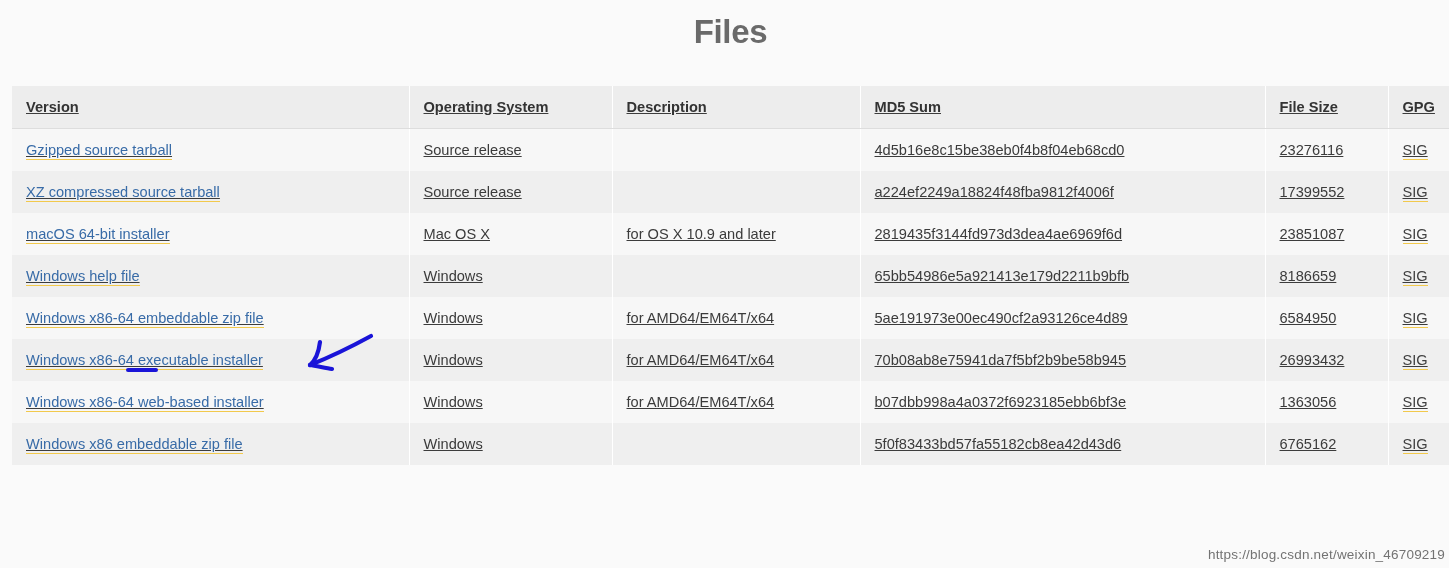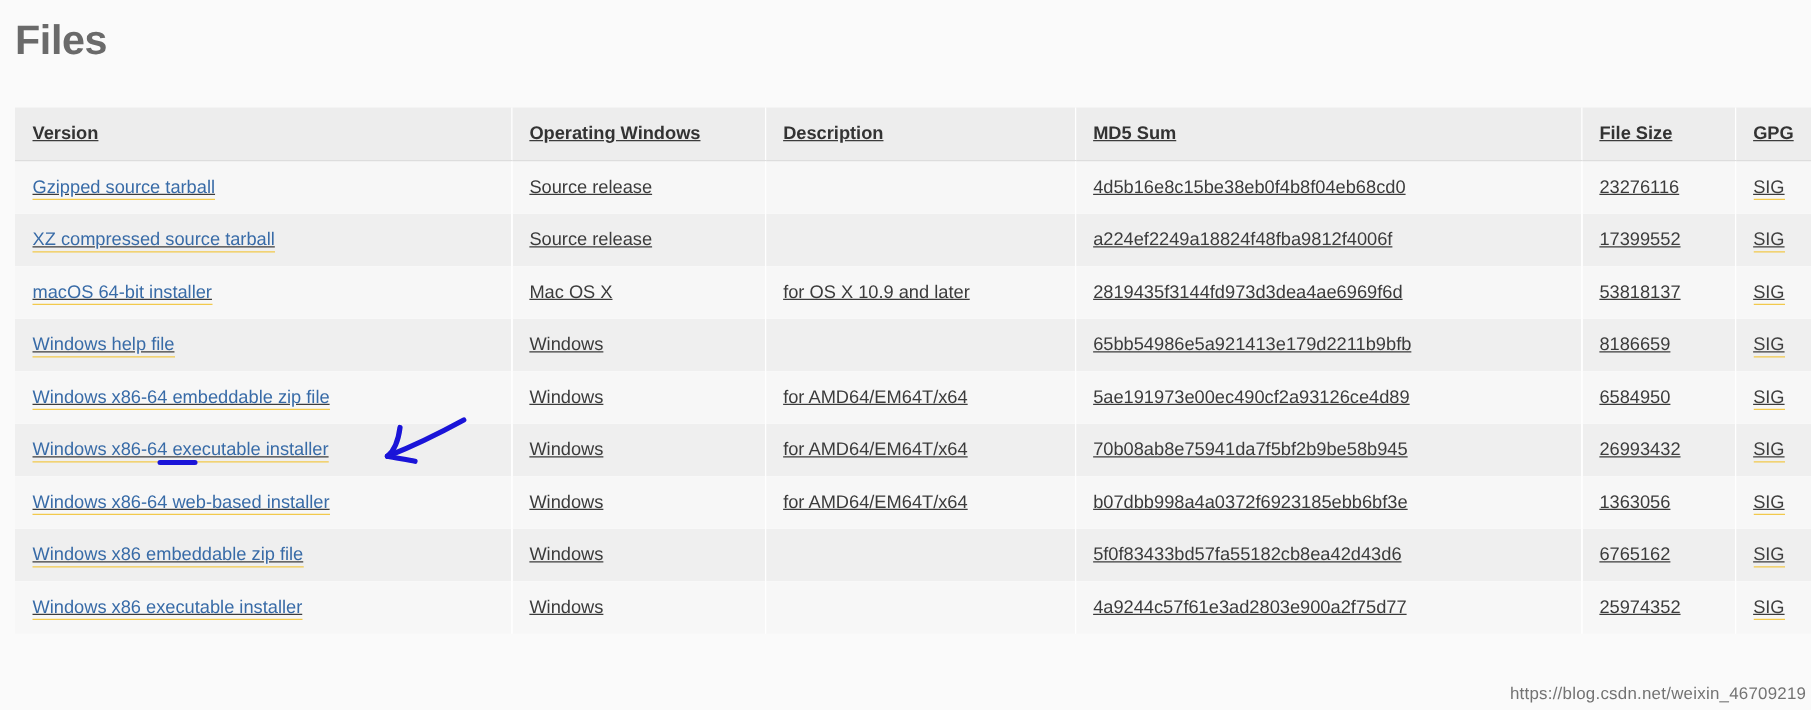--- a/index.html
+++ b/index.html
@@ -17,20 +17,21 @@
   }
 
   .page-title {
     font-size: 33px;
     font-weight: bold;
     color: #6a6a6a;
     margin: 0;
     padding: 12px 0 0 12px;
     letter-spacing: -0.3px;
     line-height: 40px;
+    text-align: center;
   }
 
   .table-wrap {
     position: absolute;
     left: 12px;
     top: 86px;
     width: 1437px;
     text-decoration: underline;
   }
 
@@ -135,21 +136,21 @@
       <col class="col-version">
       <col class="col-os">
       <col class="col-desc">
       <col class="col-md5">
       <col class="col-size">
       <col class="col-gpg">
     </colgroup>
     <thead>
       <tr>
         <th>Version</th>
-        <th>Operating Windows</th>
+        <th>Operating System</th>
         <th>Description</th>
         <th>MD5 Sum</th>
         <th>File Size</th>
         <th>GPG</th>
       </tr>
     </thead>
     <tbody>
       <tr>
         <td><a class="file-link">Gzipped source tarball</a></td>
         <td>Source release</td>
@@ -164,21 +165,21 @@
         <td></td>
         <td>a224ef2249a18824f48fba9812f4006f</td>
         <td>17399552</td>
         <td><a class="sig-link">SIG</a></td>
       </tr>
       <tr>
         <td><a class="file-link">macOS 64-bit installer</a></td>
         <td>Mac OS X</td>
         <td>for OS X 10.9 and later</td>
         <td>2819435f3144fd973d3dea4ae6969f6d</td>
-        <td>53818137</td>
+        <td>23851087</td>
         <td><a class="sig-link">SIG</a></td>
       </tr>
       <tr>
         <td><a class="file-link">Windows help file</a></td>
         <td>Windows</td>
         <td></td>
         <td>65bb54986e5a921413e179d2211b9bfb</td>
         <td>8186659</td>
         <td><a class="sig-link">SIG</a></td>
       </tr>
@@ -205,28 +206,20 @@
         <td>b07dbb998a4a0372f6923185ebb6bf3e</td>
         <td>1363056</td>
         <td><a class="sig-link">SIG</a></td>
       </tr>
       <tr>
         <td><a class="file-link">Windows x86 embeddable zip file</a></td>
         <td>Windows</td>
         <td></td>
         <td>5f0f83433bd57fa55182cb8ea42d43d6</td>
         <td>6765162</td>
-        <td><a class="sig-link">SIG</a></td>
-      </tr>
-      <tr>
-        <td><a class="file-link">Windows x86 executable installer</a></td>
-        <td>Windows</td>
-        <td></td>
-        <td>4a9244c57f61e3ad2803e900a2f75d77</td>
-        <td>25974352</td>
         <td><a class="sig-link">SIG</a></td>
       </tr>
     </tbody>
   </table>
 </div>
 
 <svg class="annot-arrow" viewBox="0 0 76 44" xmlns="http://www.w3.org/2000/svg">
   <path d="M73 4 C62 10, 40 22, 12 33" stroke="#1a14d8" stroke-width="4.2" fill="none" stroke-linecap="round"></path>
   <path d="M12 33 C18 28, 21 18, 22 10" stroke="#1a14d8" stroke-width="4.2" fill="none" stroke-linecap="round"></path>
   <path d="M12 33 C18 34, 28 36, 34 37" stroke="#1a14d8" stroke-width="4.2" fill="none" stroke-linecap="round"></path>

